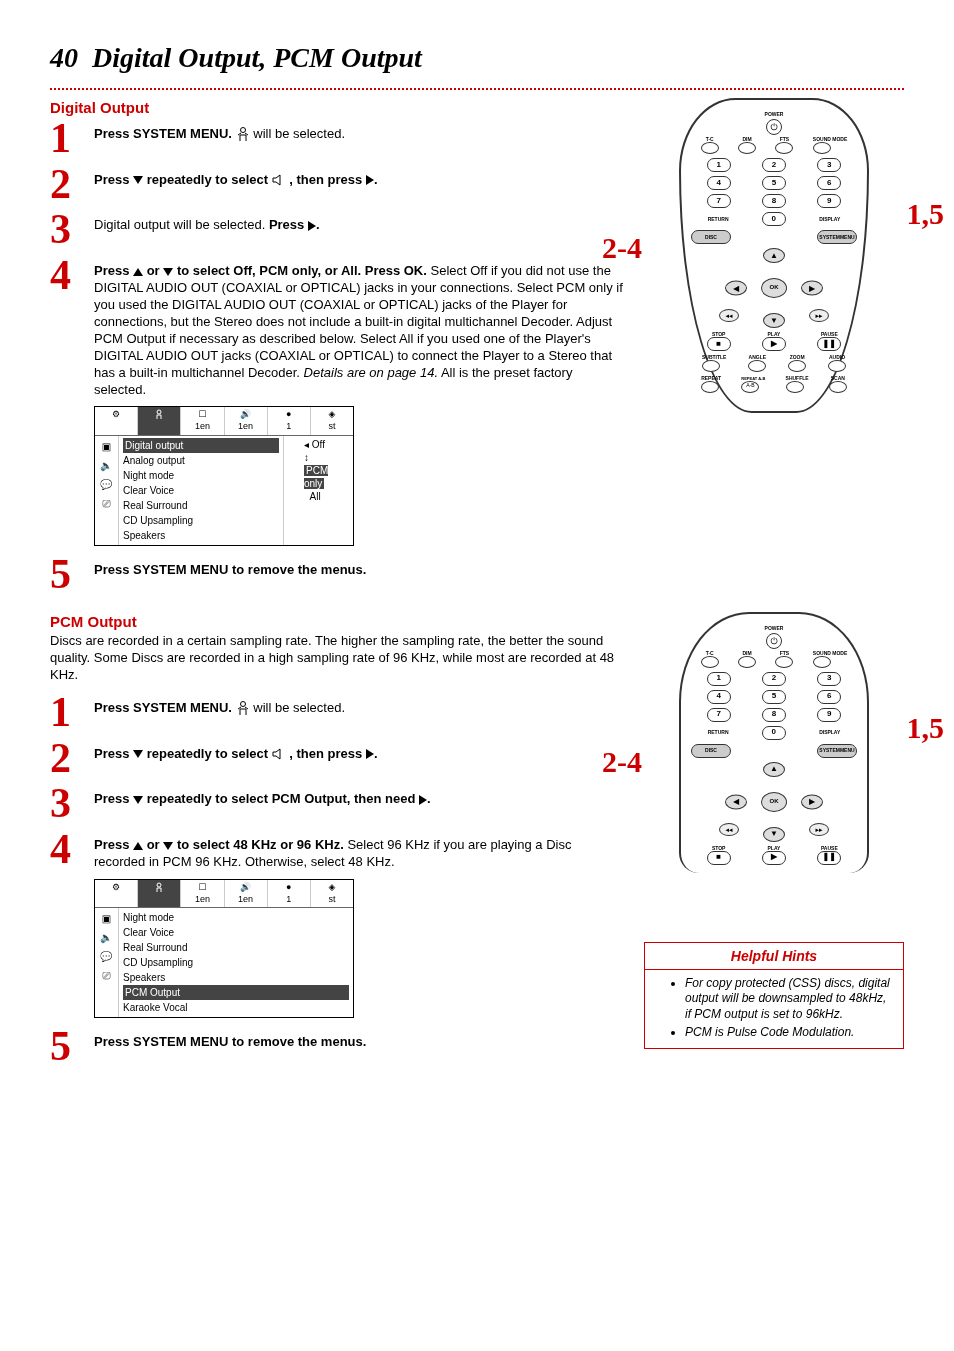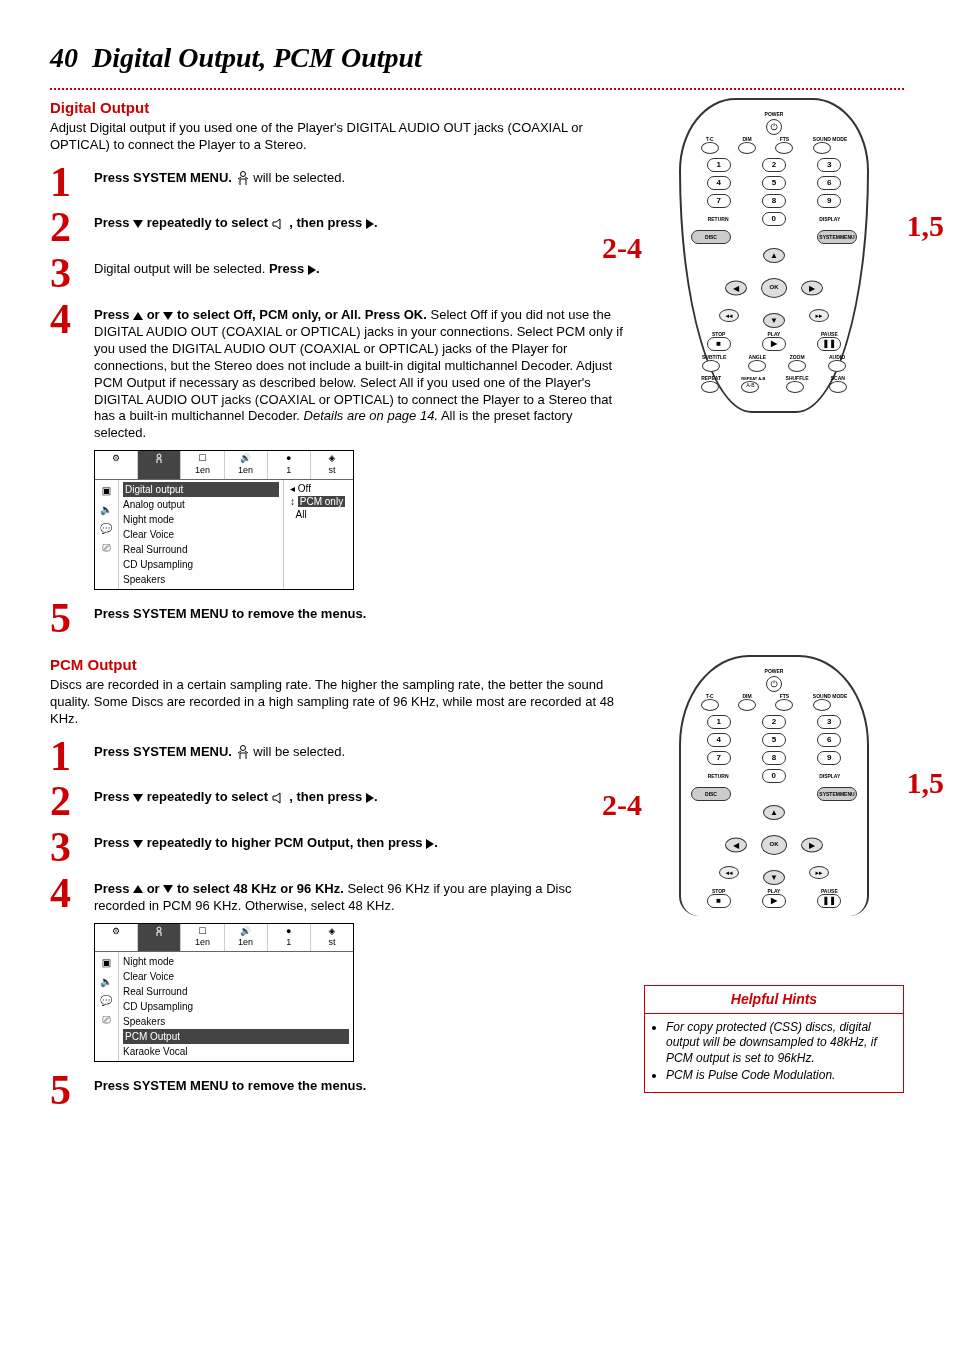--- a/index.html
+++ b/index.html
@@ -90,21 +90,21 @@
   }
   .menu-list {
     flex: 1;
     padding: 2px 4px;
   }
   .menu-list div { padding: 1px 0; }
   .menu-list .hl { background: #444; color: #fff; padding: 1px 2px; }
   .menu-values {
     width: 70px;
     border-left: 1px solid #ccc;
-    padding: 2px 6px;
+    padding: 2px 20px;
   }
   .menu-values .hl { background: #444; color: #fff; padding: 0 2px;}
 
   
   .remote-wrap {
     position: relative;
     margin-bottom: 30px;
     height: 380px;
   }
   .remote {
@@ -150,59 +150,58 @@
   .r-sk-l { left:0; bottom:6px;}
   .r-sk-r { right:0; bottom:6px;}
 
   .callout {
     position: absolute;
     font-size: 30px;
     font-weight: bold;
     color: #c00;
     font-family: Georgia, serif;
   }
-  .callout-right { right: -40px; margin-top: 12px; }
+  .callout-right { right: -40px; }
   .callout-left { left: -42px; }
 
   .hints-box {
     border: 1px solid #c00;
     padding: 0;
     margin-top: 20px;
     font-style: italic;
     font-size: 12px;
   }
   .hints-title {
     color: #c00;
     font-weight: bold;
     text-align: center;
     border-bottom: 1px solid #c00;
     padding: 4px;
     font-size: 14px;
   }
   .hints-body { padding: 6px 10px; }
-  .hints-body li { list-style: disc; margin-left: 11px; margin-bottom: 2px;}
+  .hints-body li { list-style: disc; margin-left: 30px; margin-bottom: 2px;}
 
   
   .tri-r { display:inline-block; width:0; height:0; border-top:5px solid transparent; border-bottom:5px solid transparent; border-left:8px solid #000; vertical-align:middle;}
   .tri-d { display:inline-block; width:0; height:0; border-left:5px solid transparent; border-right:5px solid transparent; border-top:8px solid #000; vertical-align:middle;}
   .tri-u { display:inline-block; width:0; height:0; border-left:5px solid transparent; border-right:5px solid transparent; border-bottom:8px solid #000; vertical-align:middle;}
   svg.inline { vertical-align: middle; }
 </style>
 </head>
 <body>
 
 <div class="page-title">
   <span>40</span>&nbsp;&nbsp;<span>Digital Output, PCM Output</span>
 </div>
 <div class="dotted-rule"></div>
 
 <div class="layout">
   <div class="left-col">
     <div class="section-heading">Digital Output</div>
-    <div class="intro">Adjust Digital output if you used one of the Player's DIGITAL AUDIO OUT jacks (COAXIAL or OPTICAL) to connect the Player to a Stereo.</div>
 
     <div class="step">
       <div class="step-num">1</div>
       <div class="step-body">
         <b>Press SYSTEM MENU.</b>
         <svg class="inline" width="14" height="16">
             <circle cx="7" cy="4" r="2.5" fill="none" stroke="#000"></circle>
             <path d="M4 15 v-6 h6 v6" fill="none" stroke="#000"></path>
             <path d="M2 9 l3-2 M12 9 l-3-2" stroke="#000"></path>
           </svg>
@@ -448,21 +447,21 @@
         <span>, then press</span>
         <span class="tri-r"></span><span>.</span>
       </b></div>
     </div>
 
     <div class="step">
       <div class="step-num">3</div>
       <div class="step-body"><b>
         <span>Press</span>
         <span class="tri-d"></span>
-        <span>repeatedly to higher PCM Output, then press</span>
+        <span>repeatedly to select PCM Output, then need</span>
         <span class="tri-r"></span><span>.</span>
       </b></div>
     </div>
 
     <div class="step">
       <div class="step-num">4</div>
       <div class="step-body">
         <b>
           <span>Press</span>
           <span class="tri-u"></span>

